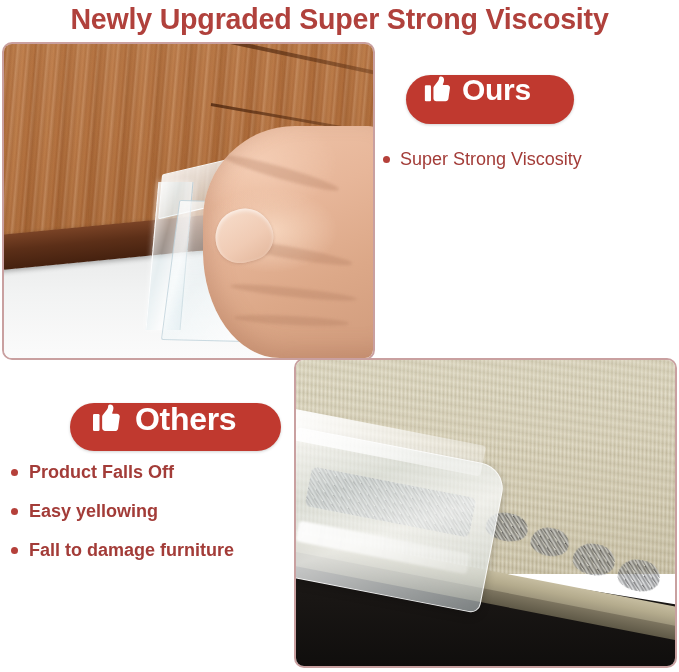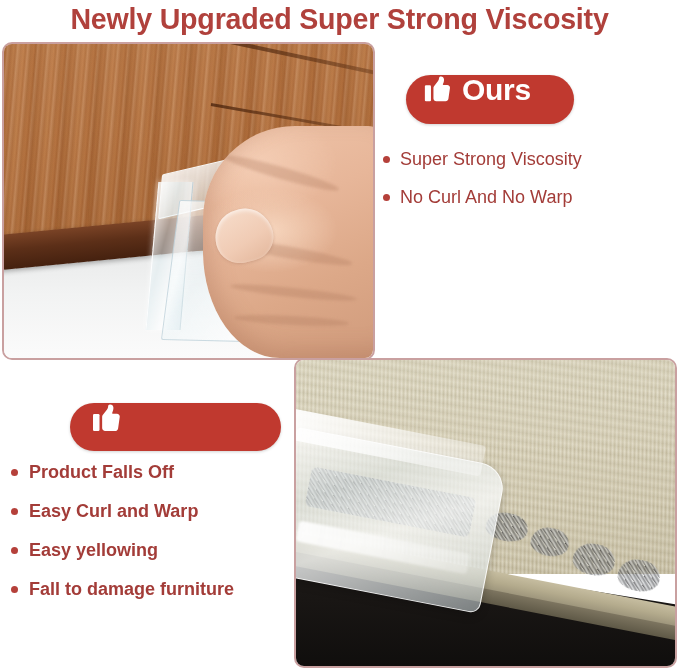--- a/index.html
+++ b/index.html
@@ -415,33 +415,32 @@
 <div class="badge badge-ours">
   <svg class="thumb-icon" viewBox="0 0 64 64">
     <path fill="#ffffff" d="M38.6 3.2c3.4 0 5.9 2.6 6.2 6 .3 3.5-.7 7-2.3 10.2-.5 1-.1 1.9 1 1.9h8.1c3.6 0 6.4 2.9 5.9 6.4l-3.3 23.1c-.4 3-3 5.2-6 5.2H28.3c-3.3 0-6-2.7-6-6V27.4c0-1.3.4-2.5 1.2-3.5l8.6-11c1.4-1.8 2.2-4 2.2-6.3 0-1.9 1.5-3.4 3.4-3.4h.9z"></path>
     <rect fill="#ffffff" x="4" y="22" width="13" height="34" rx="2.4"></rect>
   </svg>
   <span class="badge-label">Ours</span>
 </div>
 
 <ul class="bullet-list list-ours">
   <li class="bullet-item">Super Strong Viscosity</li>
-  <li class="bullet-item">No Curl And No Warp</li>
 </ul>
 
 <div class="badge badge-others">
   <svg class="thumb-icon" viewBox="0 0 64 64">
     <path fill="#ffffff" d="M38.6 3.2c3.4 0 5.9 2.6 6.2 6 .3 3.5-.7 7-2.3 10.2-.5 1-.1 1.9 1 1.9h8.1c3.6 0 6.4 2.9 5.9 6.4l-3.3 23.1c-.4 3-3 5.2-6 5.2H28.3c-3.3 0-6-2.7-6-6V27.4c0-1.3.4-2.5 1.2-3.5l8.6-11c1.4-1.8 2.2-4 2.2-6.3 0-1.9 1.5-3.4 3.4-3.4h.9z"></path>
     <rect fill="#ffffff" x="4" y="22" width="13" height="34" rx="2.4"></rect>
   </svg>
+  <span class="badge-label">Others</span>
 </div>
 
 <ul class="bullet-list list-others">
   <li class="bullet-item">Product Falls Off</li>
-  <li class="bullet-item">Easy Curl and Warp</li>
   <li class="bullet-item">Easy yellowing</li>
   <li class="bullet-item">Fall to damage furniture</li>
 </ul>
 
 <div class="photo photo-bottom">
   <div class="wood-light"></div>
   <div class="dark-bg"></div>
   <div class="wood-edge-strip"></div>
   <div class="wood-edge-dark"></div>
   <div class="residue res-band"></div>

